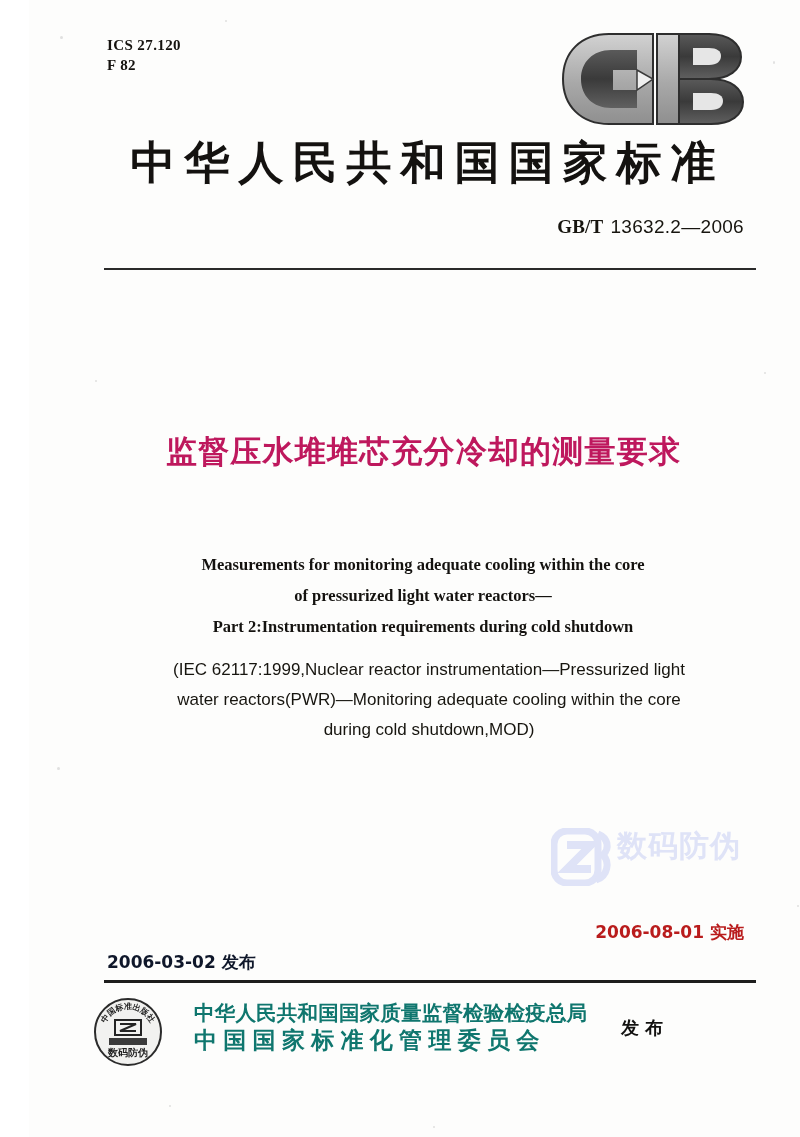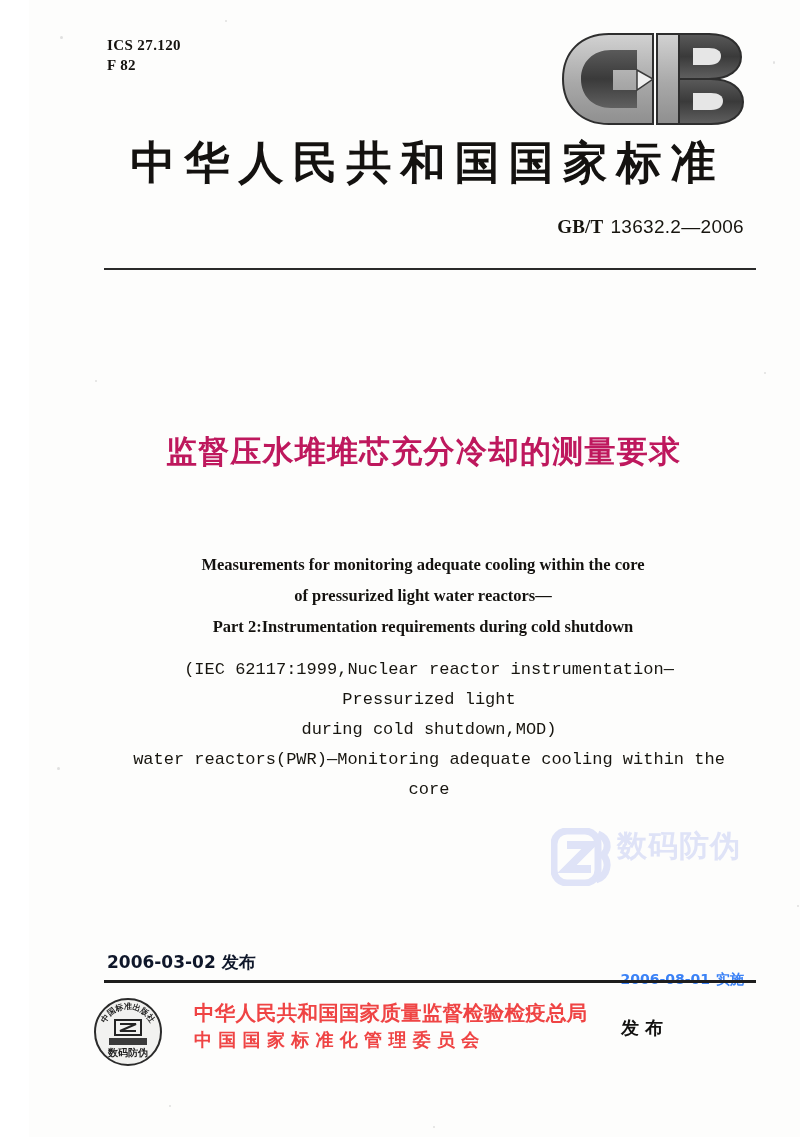--- a/index.html
+++ b/index.html
@@ -118,21 +118,21 @@
     line-height: 31px;
     color: #14120f;
   }
 
   .source-note {
     position: absolute;
     left: 100px;
     width: 600px;
     top: 655px;
     text-align: center;
-    font-family: Liberation Mono, monospace;
+    font-family: Liberation Sans, sans-serif;
     font-weight: normal;
     font-size: 17px;
     line-height: 30px;
     color: #17150f;
   }
 
   
   .watermark {
     position: absolute;
     left: 520px;
@@ -178,25 +178,25 @@
     top: 951px;
     font-family: "DejaVu Sans", "Liberation Sans", sans-serif;
     font-weight: bold;
     font-size: 17px;
     color: #0f172a;
     white-space: nowrap;
   }
   .date-effective {
     position: absolute;
     right: 73px;
-    top: 971px;
-    font-family: "DejaVu Sans", "Liberation Sans", sans-serif;
-    font-weight: bold;
-    font-size: 14px;
-    color: #3b82f6;
+    top: 921px;
+    font-family: "DejaVu Sans", "Liberation Sans", sans-serif;
+    font-weight: bold;
+    font-size: 17px;
+    color: #b91c1c;
     white-space: nowrap;
   }
   .date-issue .cn, .date-effective .cn { margin-left: 6px; }
 
   .rule-bottom {
     position: absolute;
     left: 75px;
     top: 980px;
     width: 652px;
     height: 3px;
@@ -210,30 +210,30 @@
     width: 74px;
     height: 72px;
   }
 
   .publishers {
     position: absolute;
     left: 165px;
     top: 1000px;
     font-family: "DejaVu Sans", "Liberation Sans", sans-serif;
     font-weight: bold;
-    color: #ef4444;
+    color: #0f766e;
   }
   .pub-line1 {
     font-size: 20.5px;
     line-height: 26px;
     letter-spacing: .2px;
     white-space: nowrap;
   }
   .pub-line2 {
-    font-size: 18px;
+    font-size: 23px;
     line-height: 28px;
     letter-spacing: 6.3px;
     white-space: nowrap;
   }
   .publish-verb {
     position: absolute;
     left: 592px;
     top: 1016px;
     font-family: "DejaVu Sans", "Liberation Sans", sans-serif;
     font-weight: bold;
@@ -308,22 +308,22 @@
   </div>
 
   <div class="title-en">
     <div>Measurements for monitoring adequate cooling within the core</div>
     <div>of pressurized light water reactors—</div>
     <div>Part 2:Instrumentation requirements during cold shutdown</div>
   </div>
 
   <div class="source-note">
     <div>(IEC 62117:1999,Nuclear reactor instrumentation—Pressurized light</div>
+    <div>water reactors(PWR)—Monitoring adequate cooling within the core</div>
     <div>during cold shutdown,MOD)</div>
-    <div>water reactors(PWR)—Monitoring adequate cooling within the core</div>
   </div>
 
   <div class="watermark">
     <svg class="wm-mark" viewBox="0 0 62 58">
       <rect x="3" y="3" width="44" height="52" rx="13" ry="13" fill="none" stroke="#dfe3f7" stroke-width="7"></rect>
       <path d="M16 17 H40 L16 41 H40" fill="none" stroke="#dfe3f7" stroke-width="8" stroke-linejoin="miter"></path>
       <path d="M47 6 C57 10 59 20 52 27 C59 34 57 48 45 52" fill="none" stroke="#dfe3f7" stroke-width="7"></path>
     </svg>
     <div class="wm-cn">数码防伪</div>
   </div>

